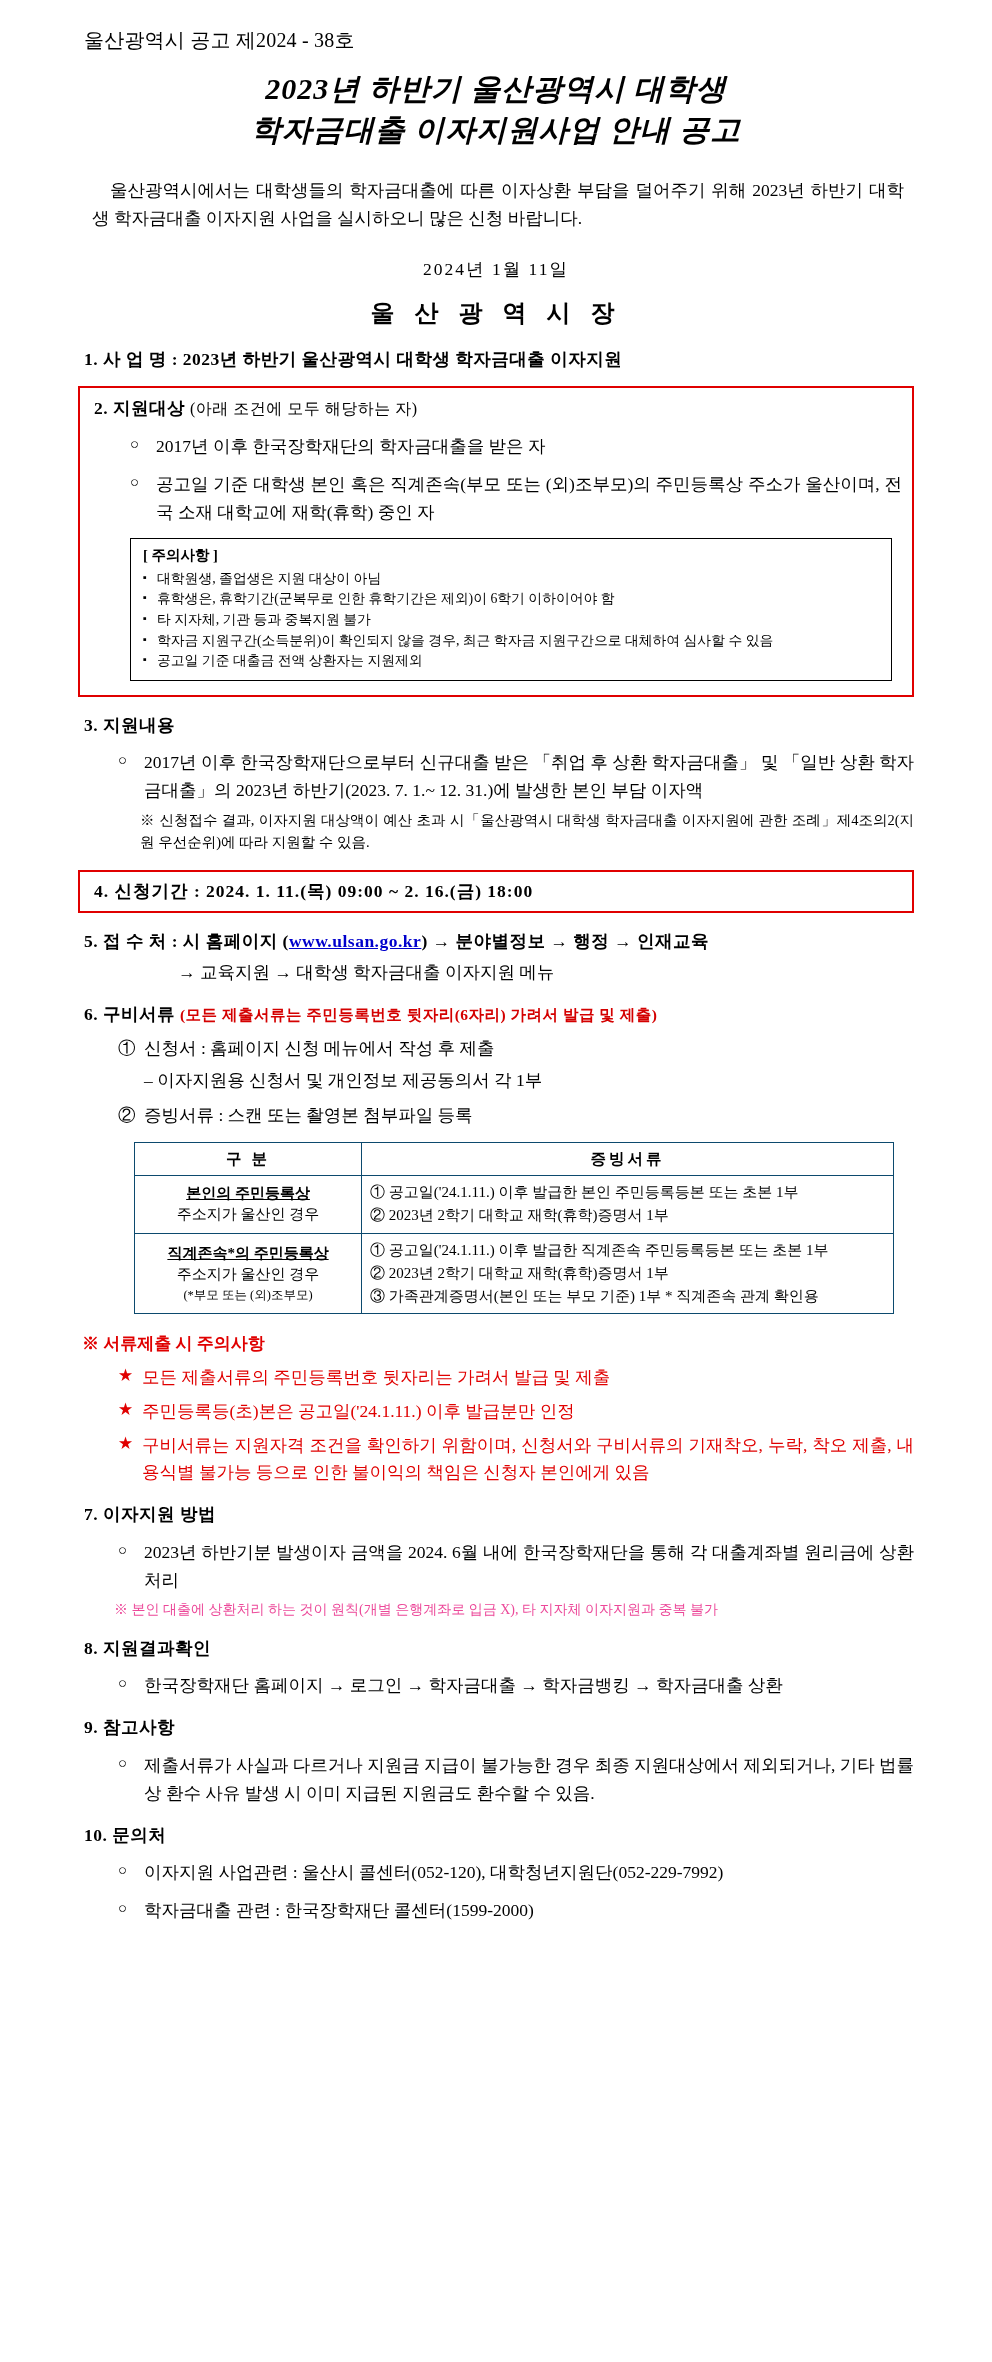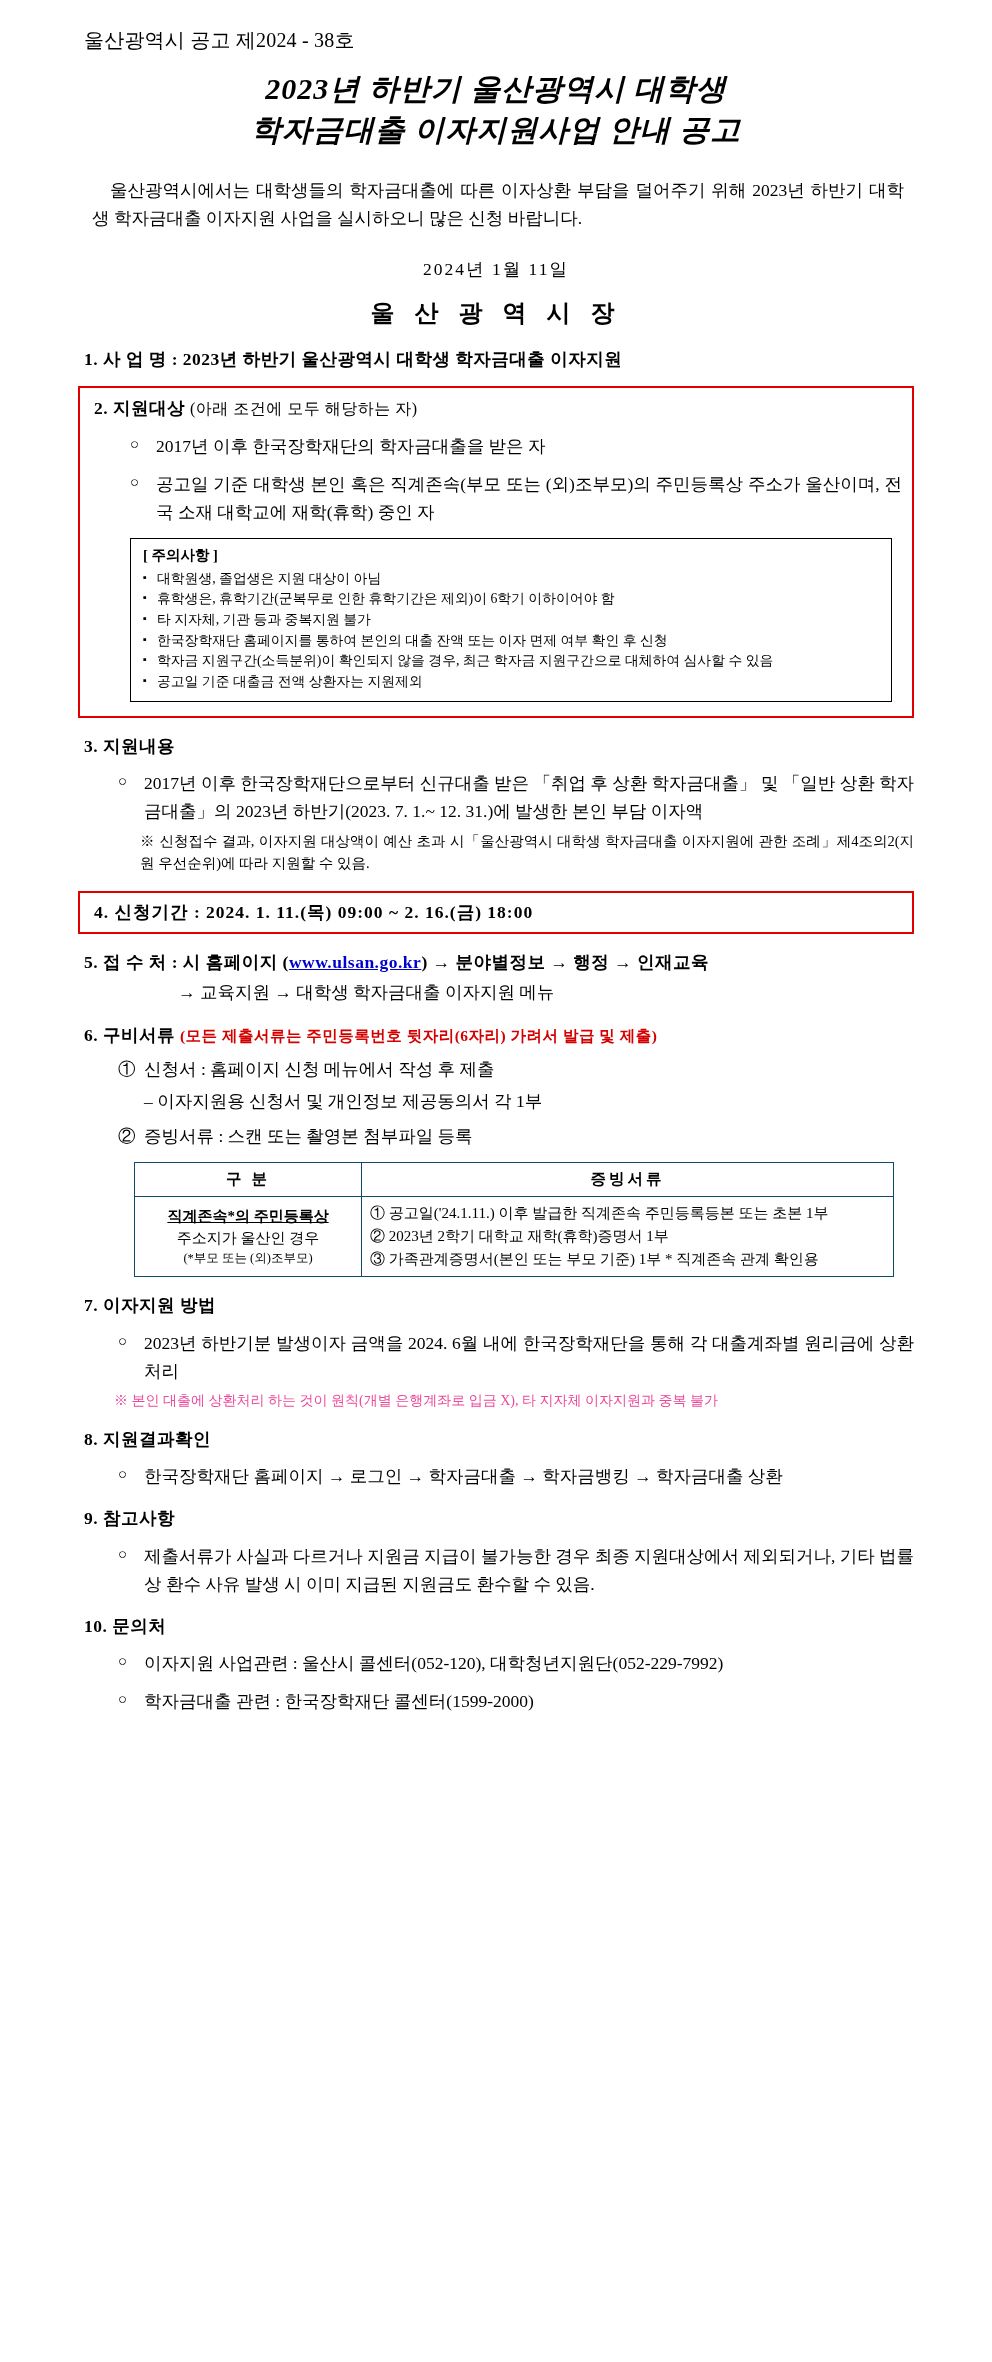--- a/index.html
+++ b/index.html
@@ -245,21 +245,20 @@
 
     <div class="bullet-o">2017년 이후 한국장학재단의 학자금대출을 받은 자</div>
     <div class="bullet-o">공고일 기준 대학생 본인 혹은 직계존속(부모 또는 (외)조부모)의 주민등록상 주소가 울산이며, 전국 소재 대학교에 재학(휴학) 중인 자</div>
 
     <div class="inner-box">
       <div class="caution-title">[ 주의사항 ]</div>
       <ul>
         <li>대학원생, 졸업생은 지원 대상이 아님</li>
         <li>휴학생은, 휴학기간(군복무로 인한 휴학기간은 제외)이 6학기 이하이어야 함</li>
         <li>타 지자체, 기관 등과 중복지원 불가</li>
-        <li>한국장학재단 홈페이지를 통하여 본인의 대출 잔액 또는 이자 면제 여부 확인 후 신청</li>
         <li>학자금 지원구간(소득분위)이 확인되지 않을 경우, 최근 학자금 지원구간으로 대체하여 심사할 수 있음</li>
         <li>공고일 기준 대출금 전액 상환자는 지원제외</li>
       </ul>
     </div>
   </div>
 
   <div class="section">
     <div class="sec-head">3. 지원내용</div>
     <div class="bullet-o">2017년 이후 한국장학재단으로부터 신규대출 받은 「취업 후 상환 학자금대출」 및 「일반 상환 학자금대출」의 2023년 하반기(2023. 7. 1.~ 12. 31.)에 발생한 본인 부담 이자액</div>
     <div class="note-small">※ 신청접수 결과, 이자지원 대상액이 예산 초과 시「울산광역시 대학생 학자금대출 이자지원에 관한 조례」제4조의2(지원 우선순위)에 따라 지원할 수 있음.</div>
@@ -294,36 +293,52 @@
     </div>
 
     <table class="docs">
       <thead>
         <tr>
           <th>구    분</th>
           <th>증빙서류</th>
         </tr>
       </thead>
       <tbody>
+        <tr>
+          <td class="left-col">
+            <div><span class="u">본인의 주민등록상</span></div>
+            <div><span>주소지가 울산인 경우</span></div>
+          </td>
+          <td class="right-col">
+            <div>① 공고일('24.1.11.) 이후 발급한 본인 주민등록등본 또는 초본 1부</div>
+            <div>② 2023년 2학기 대학교 재학(휴학)증명서 1부</div>
+          </td>
+        </tr>
         <tr>
           <td class="left-col">
             <div><span class="u">직계존속*의 주민등록상</span></div>
             <div><span>주소지가 울산인 경우</span></div>
             <div class="tiny">(*부모 또는 (외)조부모)</div>
           </td>
           <td class="right-col">
             <div>① 공고일('24.1.11.) 이후 발급한 직계존속 주민등록등본 또는 초본 1부</div>
             <div>② 2023년 2학기 대학교 재학(휴학)증명서 1부</div>
             <div>③ 가족관계증명서(본인 또는 부모 기준) 1부   * 직계존속 관계 확인용</div>
           </td>
         </tr>
       </tbody>
     </table>
   </div>
 
+  <div class="section">
+    <div class="caution-red-head">※ 서류제출 시 주의사항</div>
+    <div class="star-line">모든 제출서류의 주민등록번호 뒷자리는 가려서 발급 및 제출</div>
+    <div class="star-line">주민등록등(초)본은 공고일('24.1.11.) 이후 발급분만 인정</div>
+    <div class="star-line">구비서류는 지원자격 조건을 확인하기 위함이며, 신청서와 구비서류의 기재착오, 누락, 착오 제출, 내용식별 불가능 등으로 인한 불이익의 책임은 신청자 본인에게 있음</div>
+  </div>
 
   <div class="section">
     <div class="sec-head">7. 이자지원 방법</div>
     <div class="bullet-o">2023년 하반기분 발생이자 금액을 2024. 6월 내에 한국장학재단을 통해 각 대출계좌별 원리금에 상환 처리</div>
     <div class="blue-note">※ 본인 대출에 상환처리 하는 것이 원칙(개별 은행계좌로 입금 X), 타 지자체 이자지원과 중복 불가</div>
   </div>
 
   <div class="section">
     <div class="sec-head">8. 지원결과확인</div>
     <div class="bullet-o">한국장학재단 홈페이지 → 로그인 → 학자금대출 → 학자금뱅킹 → 학자금대출 상환</div>

